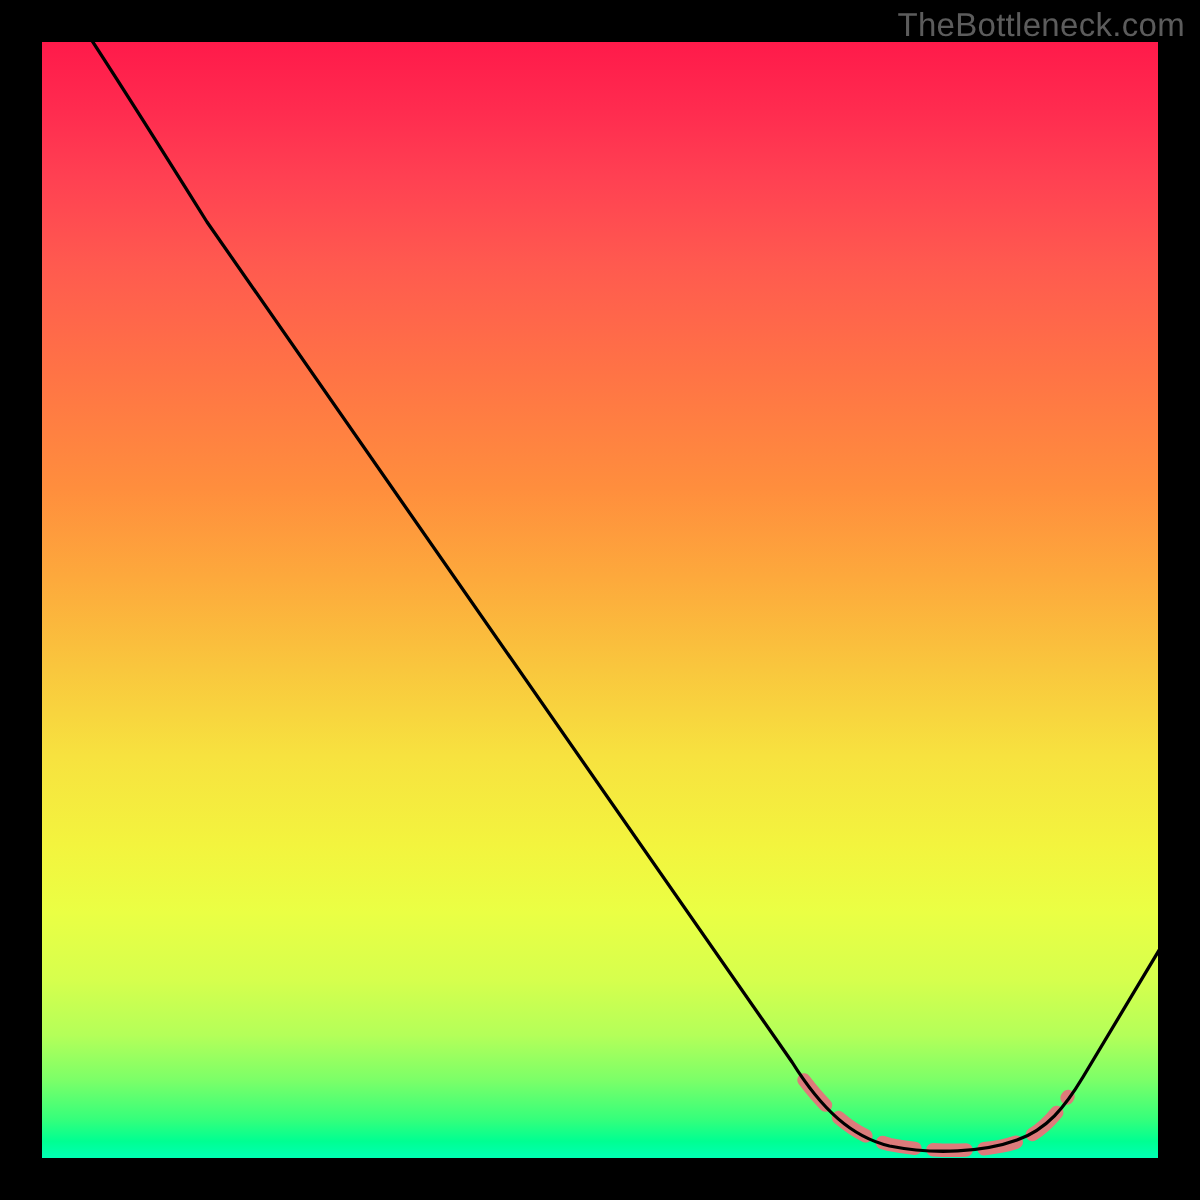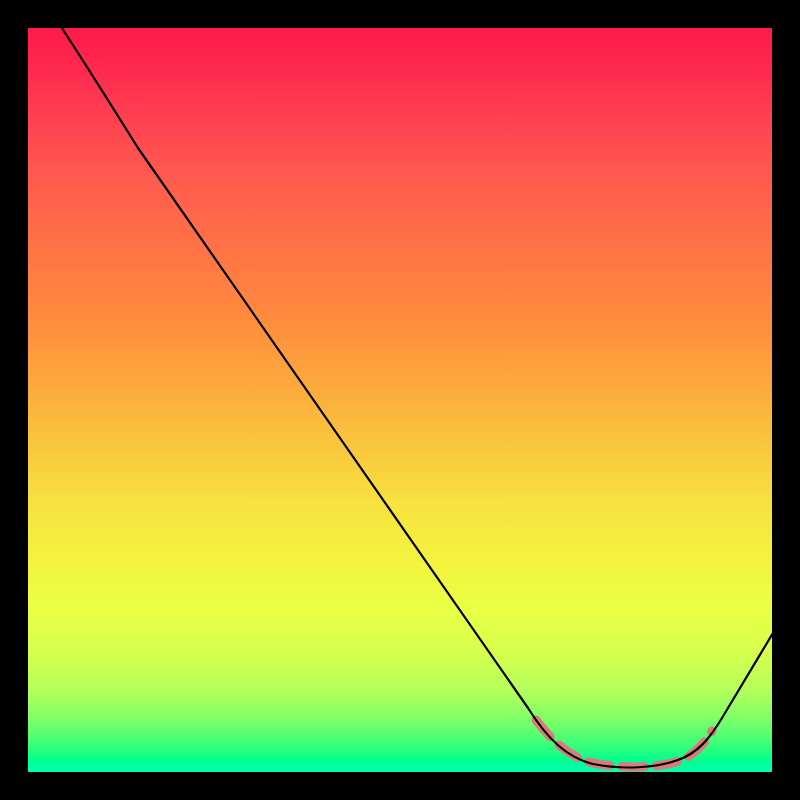--- a/index.html
+++ b/index.html
@@ -68,20 +68,21 @@
     fill: none;
     stroke: #dd7b7b;
     stroke-width: 9;
     stroke-linecap: round;
     stroke-dasharray: 22 12;
   }
 </style>
 </head>
 <body>
 <div class="container">
+  <div class="watermark">TheBottleneck.com</div>
   <div class="plot-area">
     <div class="gradient-bg"></div>
     <svg class="curve" viewBox="0 0 744 744" preserveAspectRatio="none">
       <path class="dashregion" d="M 508 692
            C 528 718, 545 730, 565 735
            C 590 740, 620 740, 640 736
            C 660 732, 672 722, 684 703"></path>
       <path class="main" d="M 30 -6
            C 60 40, 85 80, 110 120
            L 500 680

